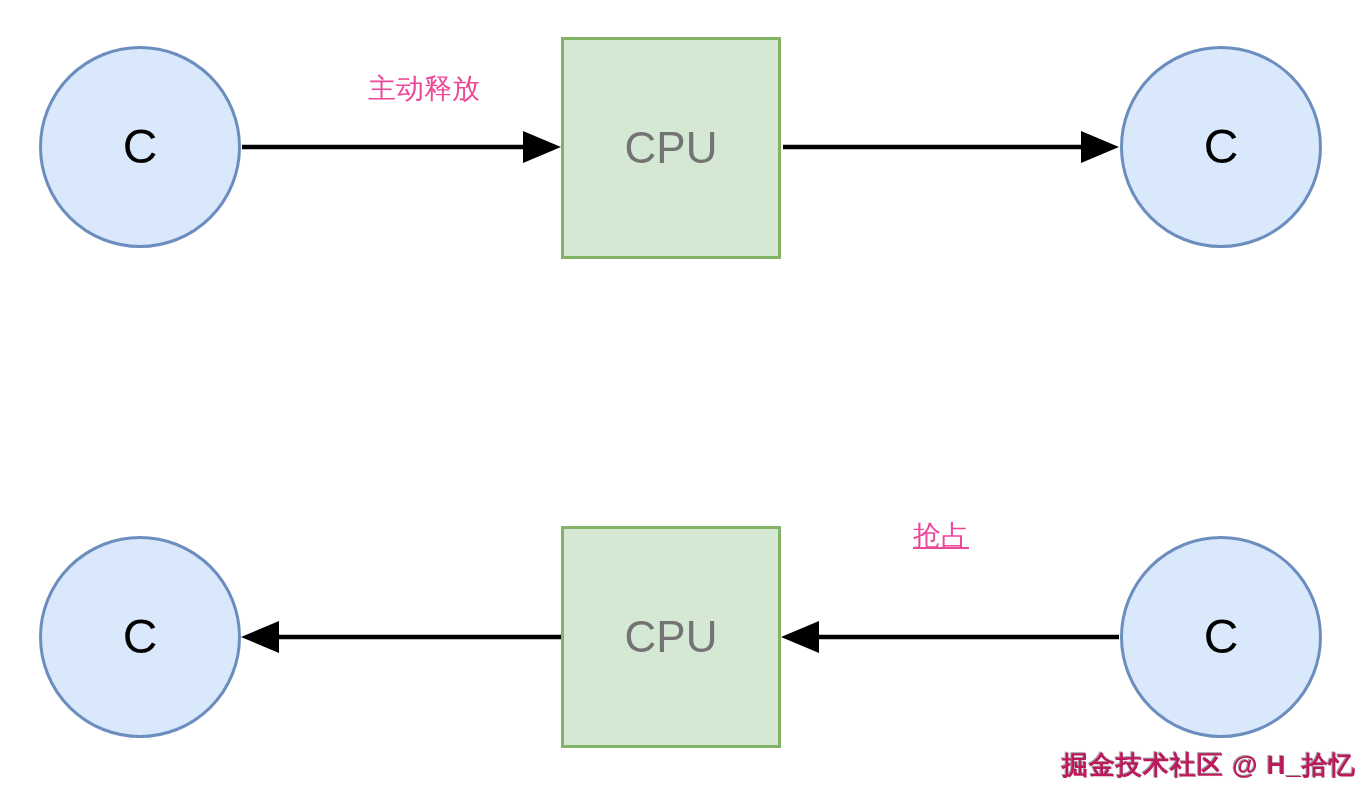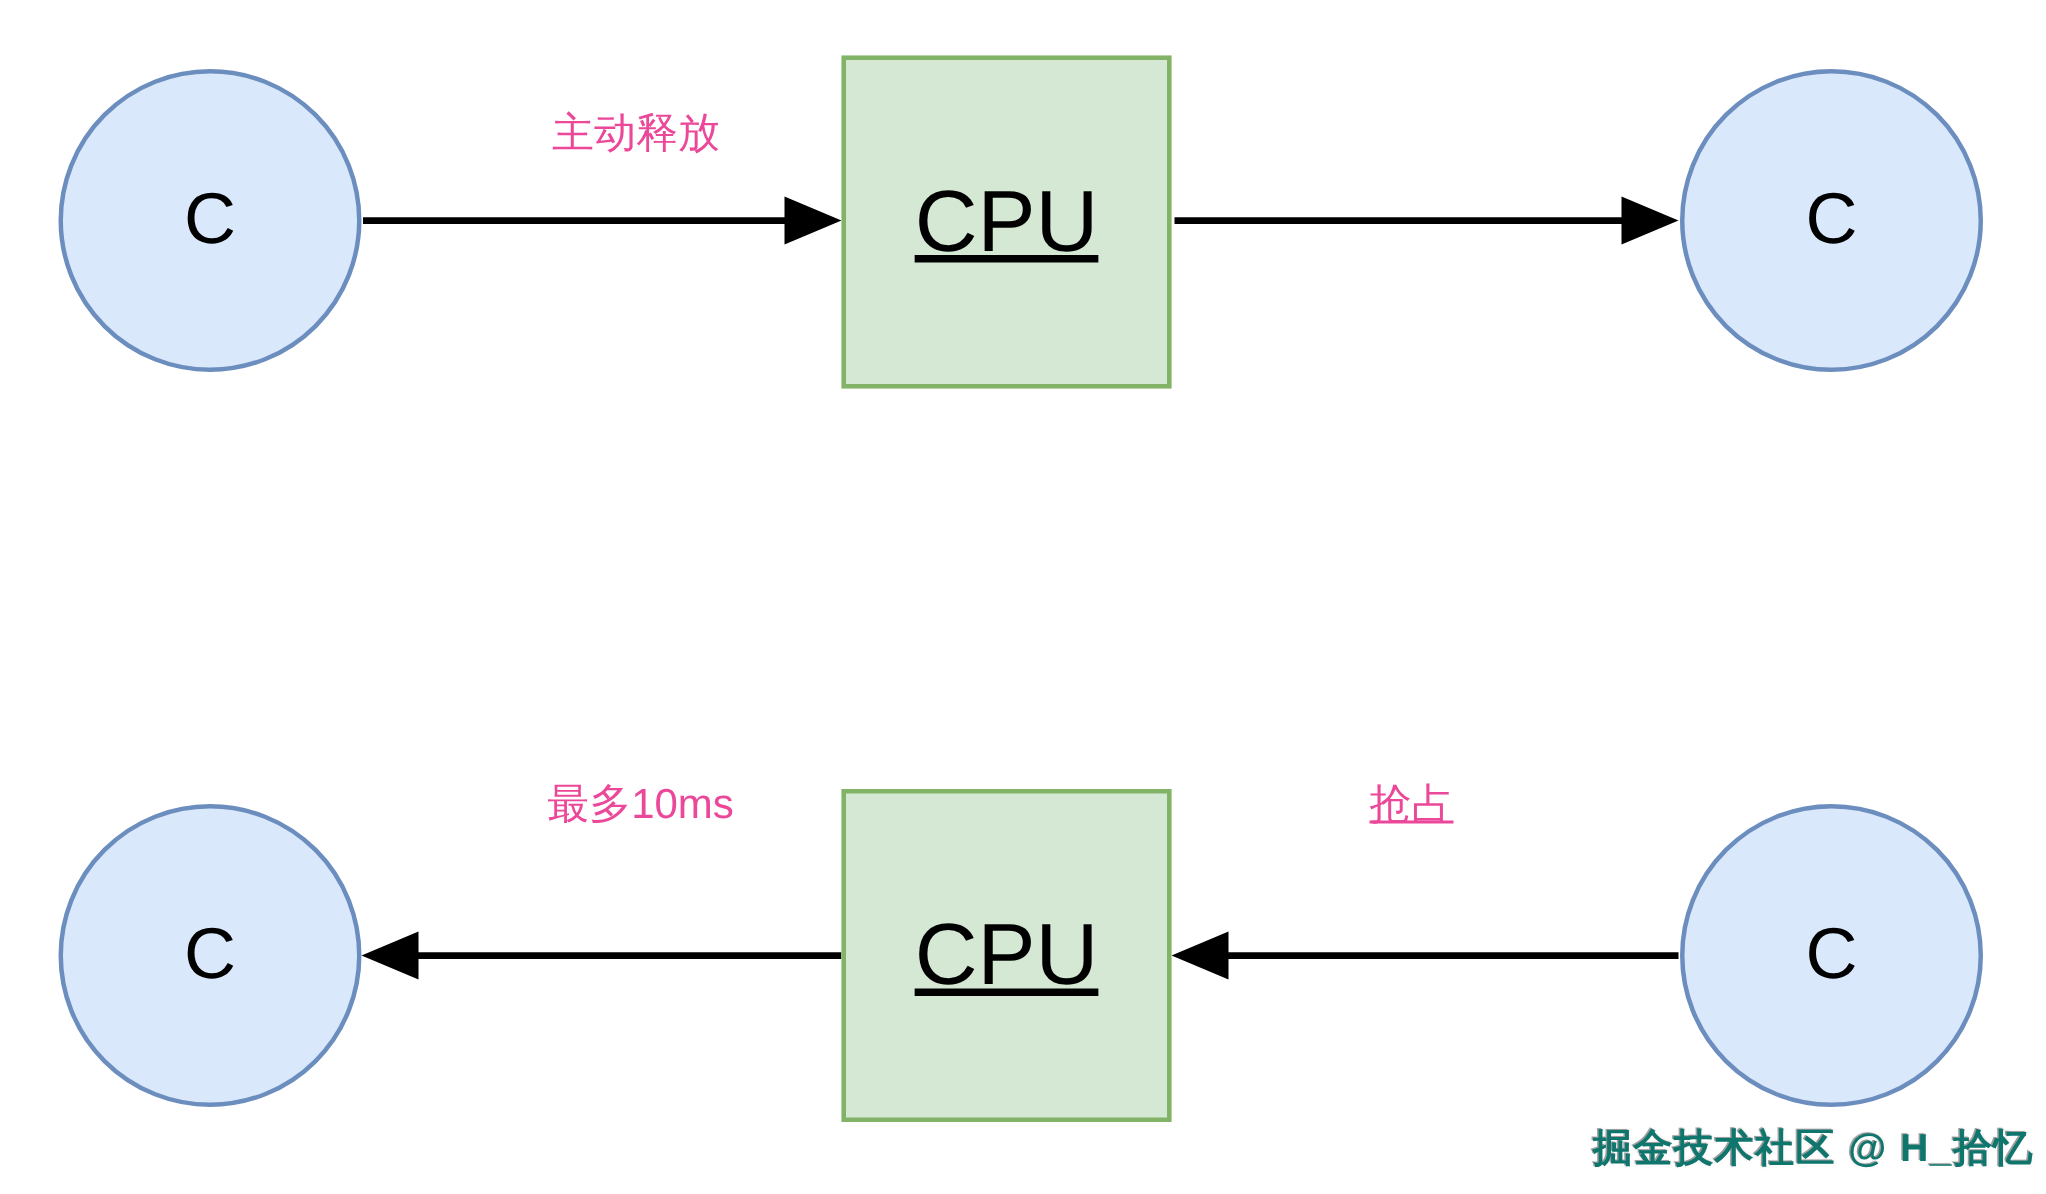--- a/index.html
+++ b/index.html
@@ -54,42 +54,41 @@
     width: 220px;
     height: 222px;
     box-sizing: border-box;
     background: #d5e8d4;
     border: 3px solid #82b366;
     display: flex;
     align-items: center;
     justify-content: center;
   }
   .cpu-box .cpu-label {
-    font-size: 58px;
-    color: #000000;
+    font-size: 44px;
+    color: #737373;
     line-height: 1;
-    text-decoration: underline;
   }
   .edge-label {
     position: absolute;
     transform: translateX(-50%);
     font-size: 28px;
     color: #ec4899;
     line-height: 1.05;
     white-space: nowrap;
     margin-left: 24px;
   }
   .watermark {
     position: absolute;
     right: 8px;
     bottom: 13px;
     font-size: 26px;
     font-weight: bold;
     white-space: nowrap;
-    color: #0f766e;
+    color: #be185d;
     text-shadow: -1px -1px 0 #9e9e9e, 1px 1px 0 #ffffff, 0 0 2px rgba(160,160,160,0.55);
     letter-spacing: 1px;
   }
   
   #circle-tl { left: 39px;  top: 46px;  }
   #circle-tr { left: 1120px; top: 46px; }
   #circle-bl { left: 39px;  top: 536px; }
   #circle-br { left: 1120px; top: 536px; }
   #cpu-top    { top: 37px;  }
   #cpu-bottom { top: 526px; }
@@ -139,18 +138,17 @@
     <span class="node-label">C</span>
   </div>
   <div class="cpu-box" id="cpu-bottom">
     <span class="cpu-label">CPU</span>
   </div>
   <div class="node-circle" id="circle-br">
     <span class="node-label">C</span>
   </div>
 
   <div class="edge-label" id="label-voluntary-release">主动释放</div>
-  <div class="edge-label" id="label-max-10ms">最多10ms</div>
   <div class="edge-label" id="label-preempt">抢占</div>
 
   <div class="watermark">掘金技术社区 @ H_拾忆</div>
 
 </div>
 
 </body></html>

